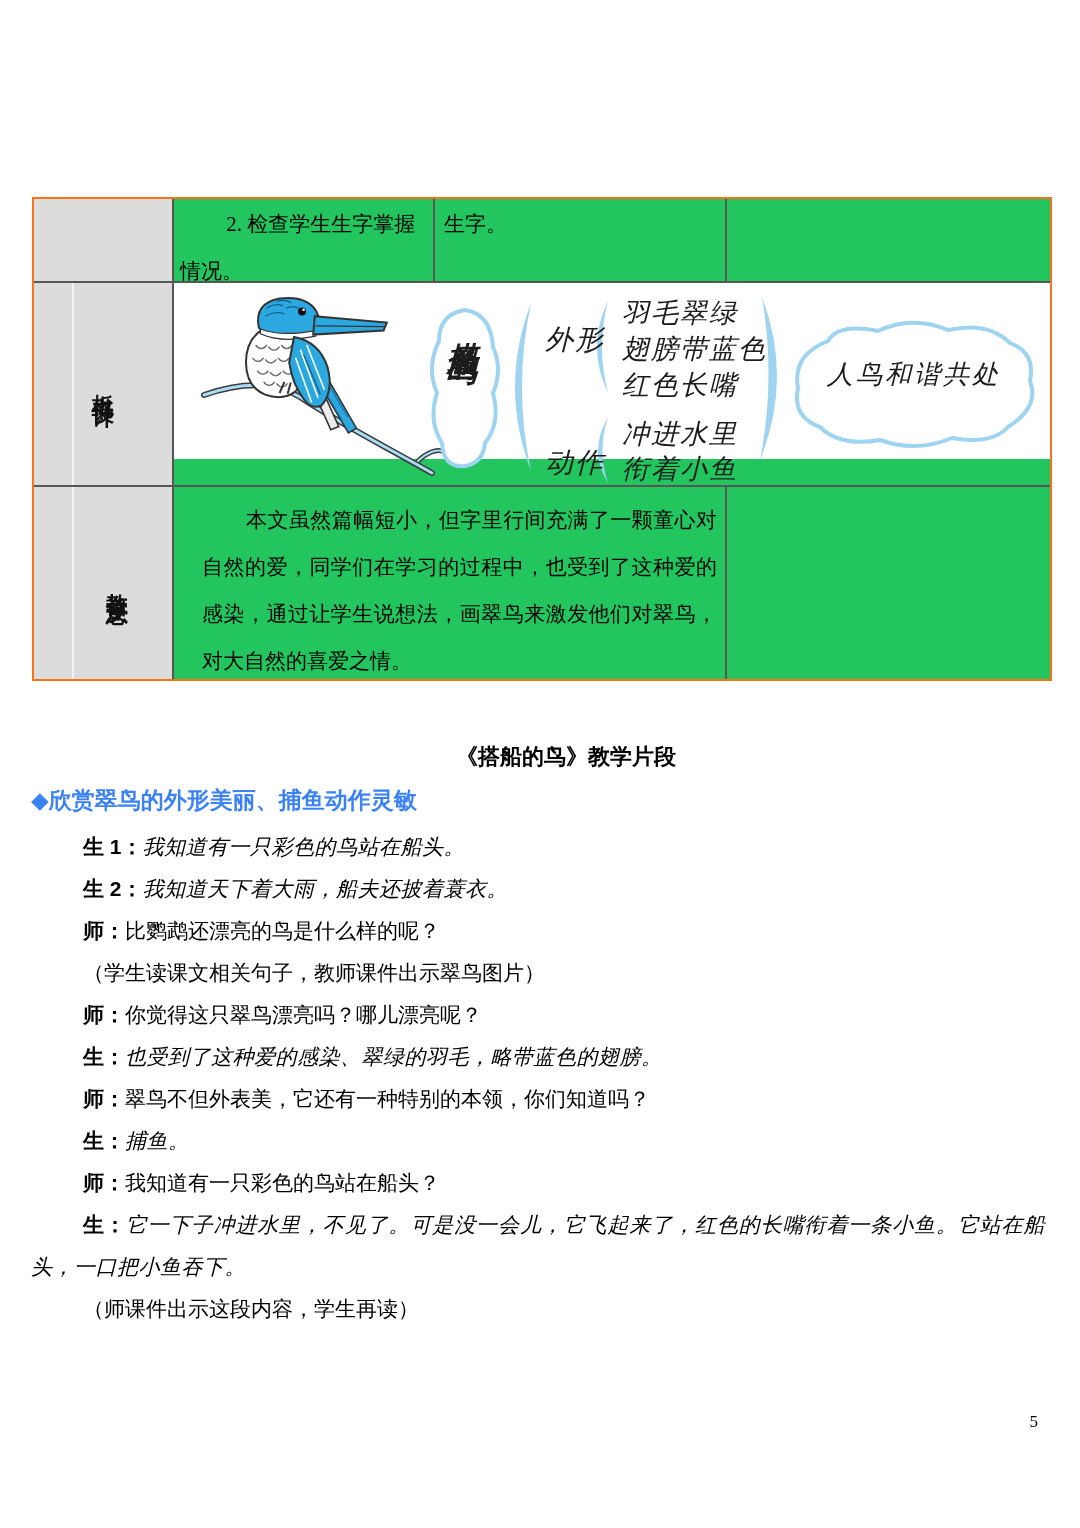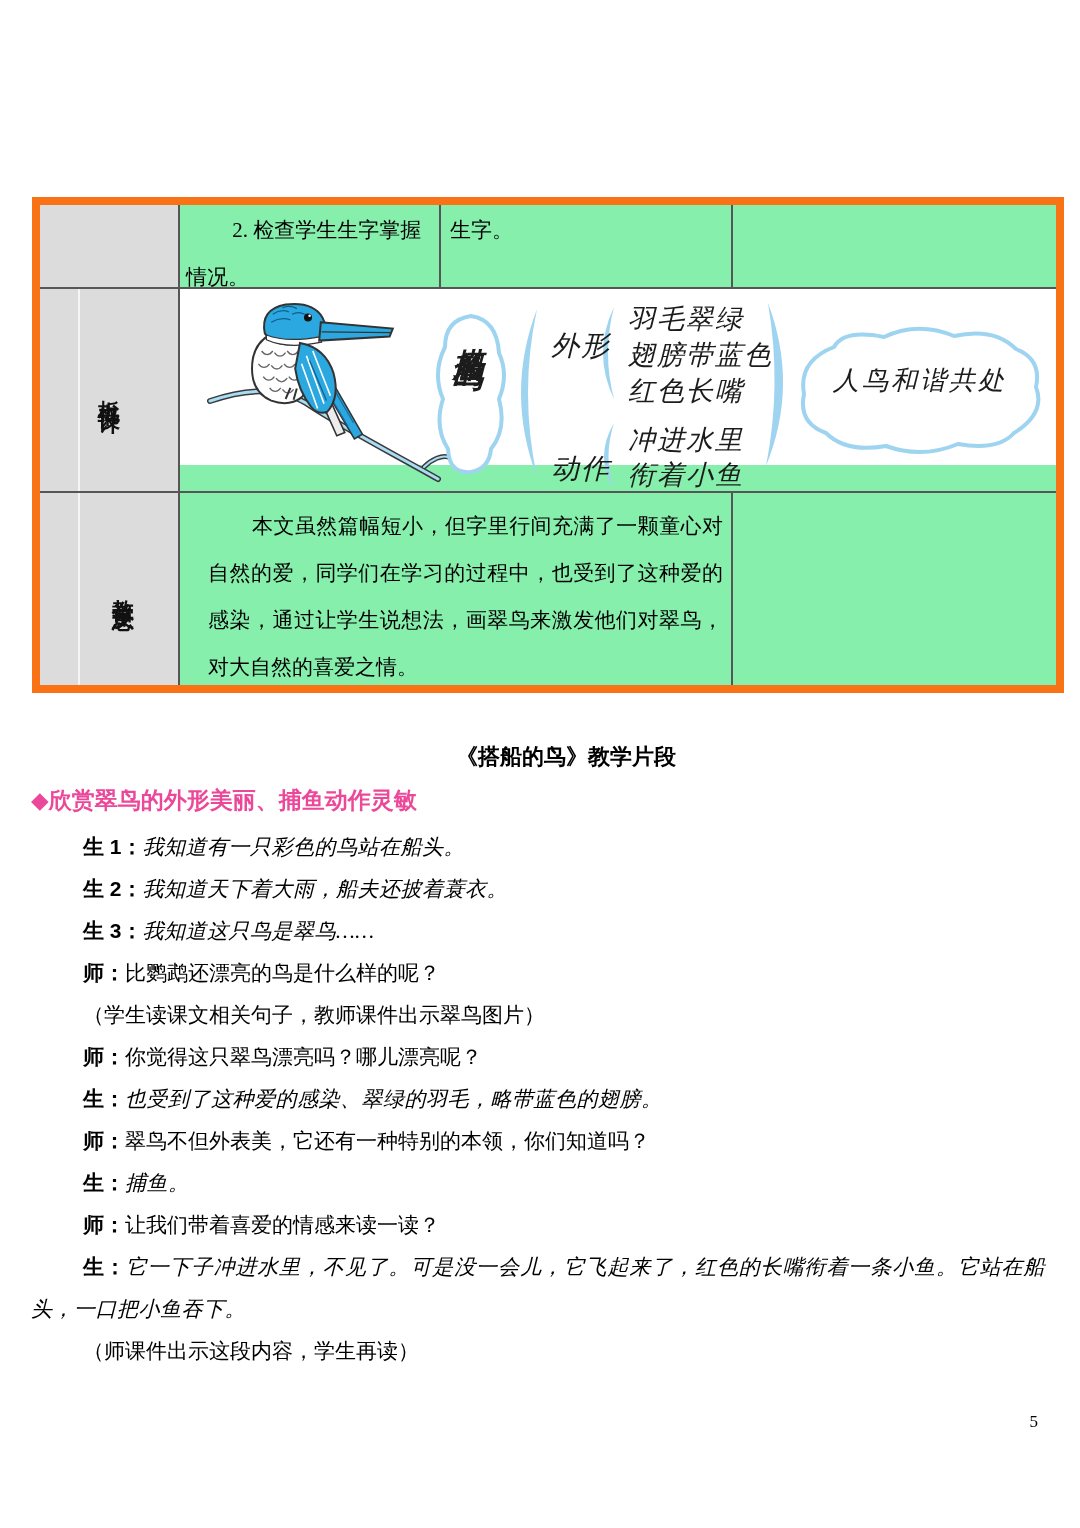--- a/index.html
+++ b/index.html
@@ -6,22 +6,22 @@
   body{
     width:1080px;height:1528px;position:relative;overflow:hidden;
     font-family:"Liberation Serif","DejaVu Serif",serif;color:#000;
   }
   
   .tbl{
     position:absolute;left:32px;top:197px;
     display:grid;
     grid-template-columns:140px 261px 292px 323px;
     grid-template-rows:84px 204px 192px;
-    border:8px solid #f97316;
-    background:#86efac;
+    border:2px solid #f97316;
+    background:#22c55e;
   }
   .cell{border-right:2px solid #565656;border-bottom:2px solid #565656;
         box-sizing:border-box;overflow:hidden;position:relative;}
   .cell.no-r{border-right:none;}
   .cell.no-b{border-bottom:none;padding-left:28px;}
   .gray{background:#dcdcdc;}
   .gray.split::before{content:"";position:absolute;left:38px;top:0;bottom:0;width:2px;
         background:rgba(255,255,255,.7);}
   .vlabel{display:flex;align-items:center;justify-content:center;}
   .vlabel span{
@@ -53,21 +53,21 @@
   .cloudTxt span{display:block;}
   
   .secTitle{
     position:absolute;left:59px;top:741px;width:1014px;height:32px;
     text-align:center;font-family:"Liberation Sans","DejaVu Sans",sans-serif;
     font-weight:bold;font-size:22px;line-height:32px;color:#000000;
   }
   .secSub{
     position:absolute;left:31px;top:784px;width:1014px;height:32px;
     font-family:"Liberation Sans","DejaVu Sans",sans-serif;
-    font-weight:bold;font-size:23px;line-height:32px;color:#ec4899;
+    font-weight:bold;font-size:23px;line-height:32px;color:#3b82f6;
   }
   .dialogue{position:absolute;left:31px;top:826px;width:1014px;}
   .dialogue p{margin:0;font-size:21px;line-height:42px;text-indent:52px;text-align:justify;}
   .spk{font-family:"Liberation Sans","DejaVu Sans",sans-serif;font-weight:bold;margin-top:9px;}
   .stu{font-style:italic;letter-spacing:0.5px;}
   .tea{font-style:normal;}
   .stage{font-style:normal;margin-top:24px;}
   .pageNum{position:absolute;right:42px;top:1412px;font-size:17px;}
 </style>
 </head>
@@ -151,42 +151,39 @@
 <div class="secSub">◆欣赏翠鸟的外形美丽、捕鱼动作灵敏</div>
 
 <div class="dialogue">
   <p>
     <span class="spk">生 1：</span><span class="stu">我知道有一只彩色的鸟站在船头。</span>
   </p>
   <p>
     <span class="spk">生 2：</span><span class="stu">我知道天下着大雨，船夫还披着蓑衣。</span>
   </p>
   <p>
-    <span class="spk">生 3：</span><span class="stu">我知道这只鸟是翠鸟……</span>
-  </p>
-  <p>
     <span class="spk">师：</span><span class="tea">比鹦鹉还漂亮的鸟是什么样的呢？</span>
   </p>
   <p>
     <span class="spk"></span><span class="stage">（学生读课文相关句子，教师课件出示翠鸟图片）</span>
   </p>
   <p>
     <span class="spk">师：</span><span class="tea">你觉得这只翠鸟漂亮吗？哪儿漂亮呢？</span>
   </p>
   <p>
     <span class="spk">生：</span><span class="stu">也受到了这种爱的感染、翠绿的羽毛，略带蓝色的翅膀。</span>
   </p>
   <p>
     <span class="spk">师：</span><span class="tea">翠鸟不但外表美，它还有一种特别的本领，你们知道吗？</span>
   </p>
   <p>
     <span class="spk">生：</span><span class="stu">捕鱼。</span>
   </p>
   <p>
-    <span class="spk">师：</span><span class="tea">让我们带着喜爱的情感来读一读？</span>
+    <span class="spk">师：</span><span class="tea">我知道有一只彩色的鸟站在船头？</span>
   </p>
   <p>
     <span class="spk">生：</span><span class="stu">它一下子冲进水里，不见了。可是没一会儿，它飞起来了，红色的长嘴衔着一条小鱼。它站在船头，一口把小鱼吞下。</span>
   </p>
   <p>
     <span class="spk"></span><span class="stage">（师课件出示这段内容，学生再读）</span>
   </p>
 </div>
 
 <div class="pageNum">5</div>

